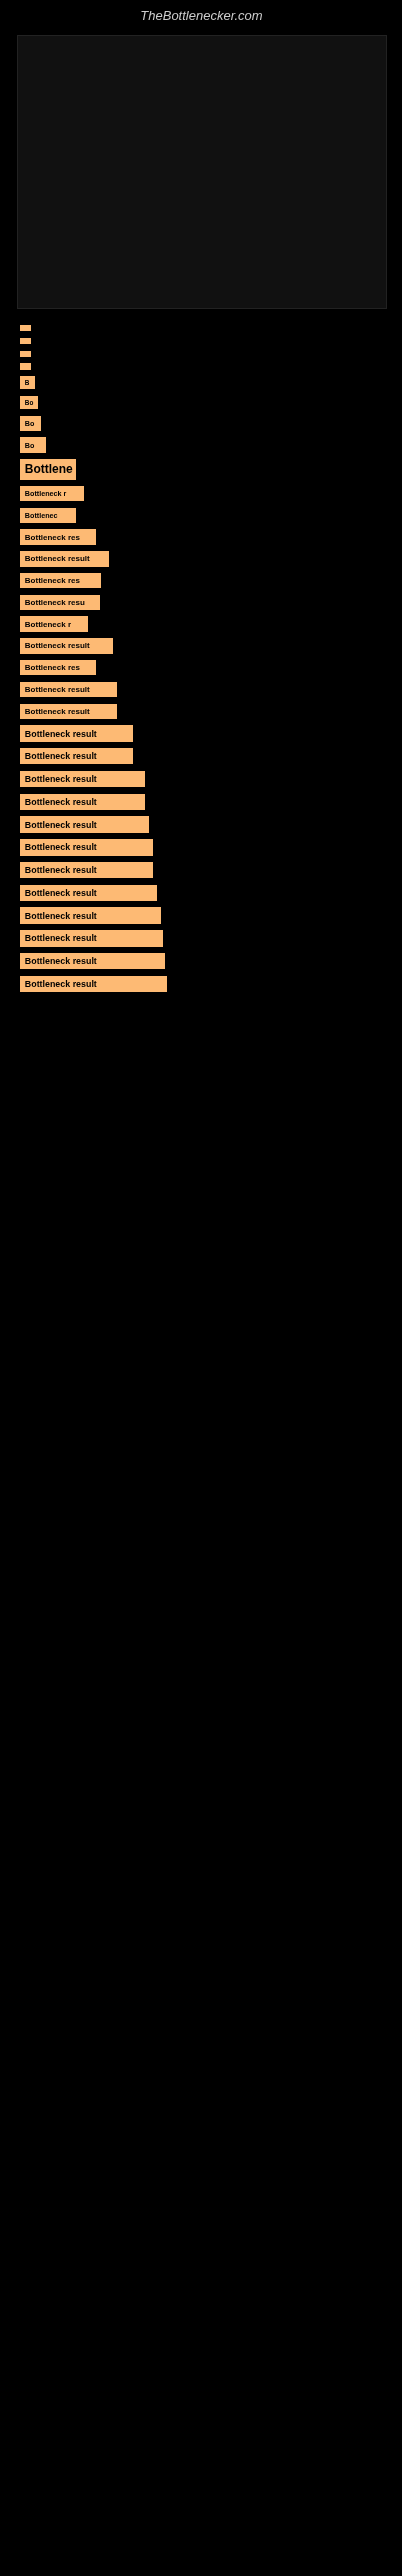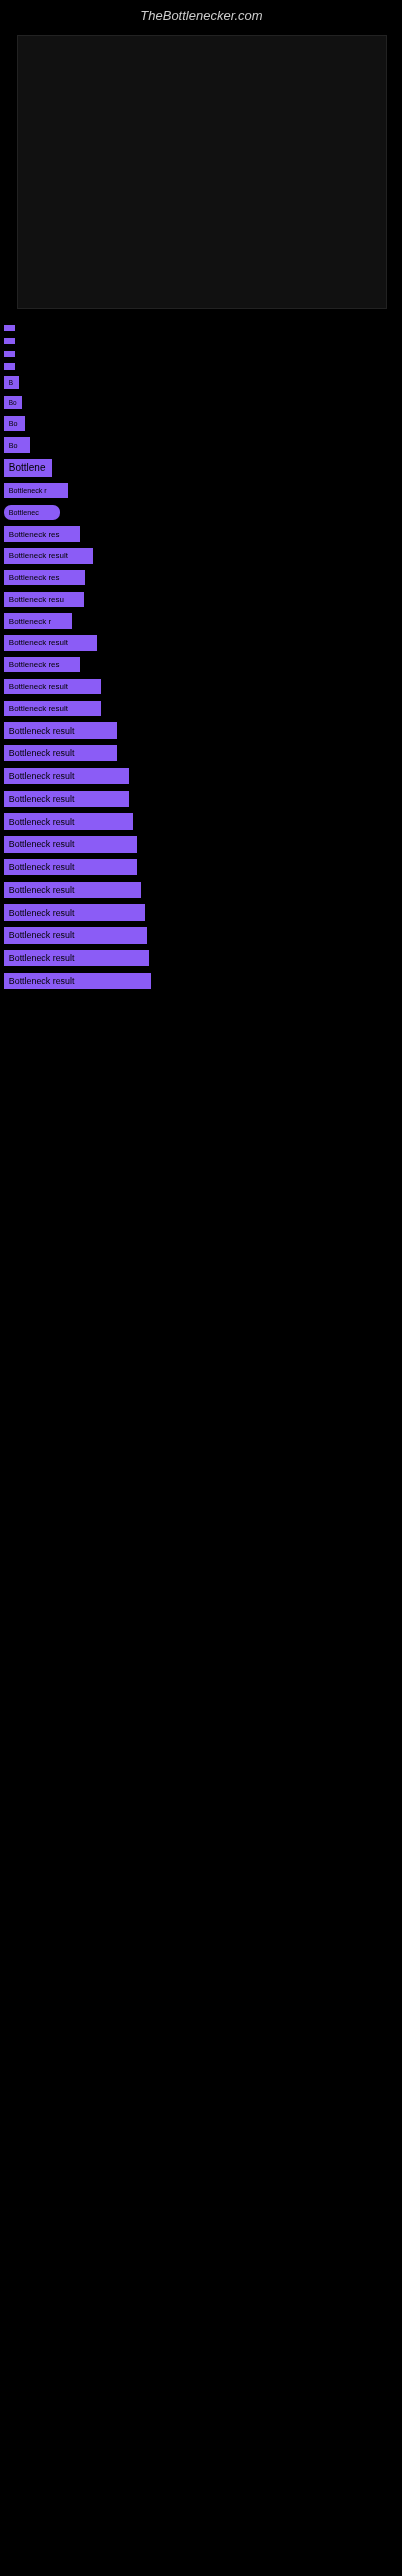--- a/index.html
+++ b/index.html
@@ -45,42 +45,43 @@
       margin-top: 16px;
     }
 
     .result-item {
       margin-bottom: 6.4px;
       display: flex;
       align-items: center;
     }
 
     .result-label {
-      background-color: #8b5cf6;
+      background-color: #fdba74;
       color: #000000;
       font-size: 8.9px;
-      font-weight: normal;
+      font-weight: bold;
       padding: 3.2px 4.8px;
       white-space: nowrap;
       overflow: hidden;
       display: inline-block;
+      margin-left: 16px;
     }
 
     
     .result-item:nth-child(1)  .result-label { width: 11.3px;  font-size: 0; }
     .result-item:nth-child(2)  .result-label { width: 11.3px;  font-size: 0; }
     .result-item:nth-child(3)  .result-label { width: 11.3px;  font-size: 0; }
     .result-item:nth-child(4)  .result-label { width: 11.3px;  font-size: 0; }
     .result-item:nth-child(5)  .result-label { width: 14.5px;  font-size: 6.4px; }
     .result-item:nth-child(6)  .result-label { width: 17.7px;  font-size: 6.4px; }
     .result-item:nth-child(7)  .result-label { width: 21px;  font-size: 7.2px; }
     .result-item:nth-child(8)  .result-label { width: 26px;  font-size: 7.2px; }
-    .result-item:nth-child(9)  .result-label { width: 48px;  font-size: 10px; }
+    .result-item:nth-child(9)  .result-label { width: 56px;  font-size: 12px; }
     .result-item:nth-child(10) .result-label { width: 64px;  font-size: 7.2px; }
-    .result-item:nth-child(11) .result-label { width: 56px;  font-size: 7.2px; border-radius: 7px; }
+    .result-item:nth-child(11) .result-label { width: 56px;  font-size: 7.2px; }
     .result-item:nth-child(12) .result-label { width: 76px;  font-size: 8px; }
     .result-item:nth-child(13) .result-label { width: 89px; font-size: 8px; }
     .result-item:nth-child(14) .result-label { width: 81px; font-size: 8px; }
     .result-item:nth-child(15) .result-label { width: 80px; font-size: 8px; }
     .result-item:nth-child(16) .result-label { width: 68px;  font-size: 8px; }
     .result-item:nth-child(17) .result-label { width: 93px; font-size: 8px; }
     .result-item:nth-child(18) .result-label { width: 76px;  font-size: 8px; }
     .result-item:nth-child(19) .result-label { width: 97px; font-size: 8px; }
     .result-item:nth-child(20) .result-label { width: 97px; font-size: 8px; }
     .result-item:nth-child(21) .result-label { width: 113px; font-size: 8.9px; }

